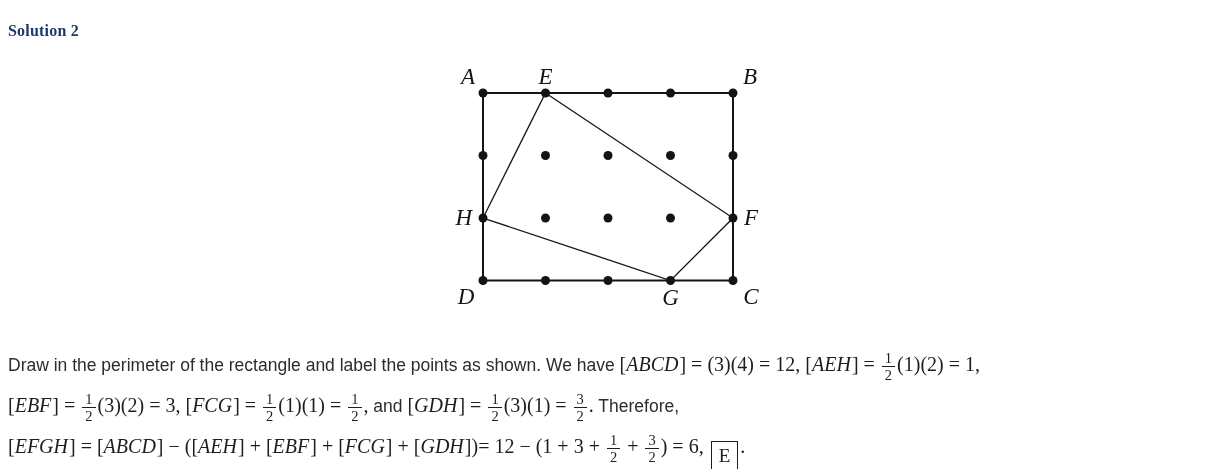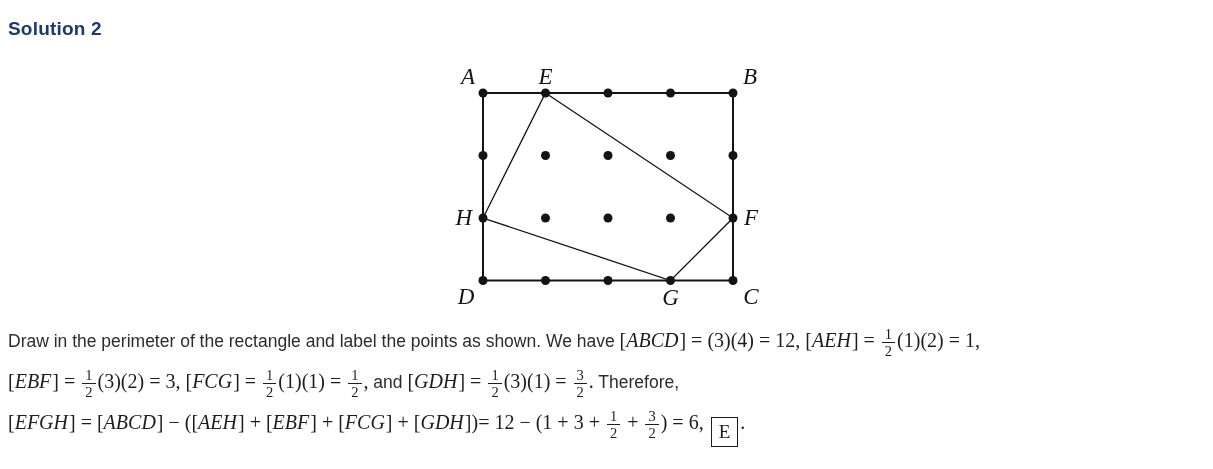--- a/index.html
+++ b/index.html
@@ -2,32 +2,33 @@
 <html style="--heading: #1c3a6e; --text: #2c2c2c; --math: #1d1d1d; --diagram: #141414;"><head>
 <meta charset="utf-8">
 <style>
   html,body{margin:0;padding:0;background:#ffffff;}
   body{
     position:relative;width:1213px;height:469px;overflow:hidden;
     font-family:"Liberation Sans",sans-serif;
     color:var(--text,#2c2c2c);
   }
   .heading{
-    position:absolute;left:8px;top:2px;
-    font-size:19px;font-weight:700;letter-spacing:.2px;
+    position:absolute;left:8px;top:9px;
+    font-size:16px;font-weight:700;letter-spacing:.2px;
     color:var(--heading,#1c3a6e);
+    font-family:Liberation Serif, serif;
   }
   .diagram{position:absolute;left:440px;top:58px;}
   .diagram text{
     font-family:"Liberation Serif",serif;font-style:italic;
     font-size:23px;fill:var(--diagram,#141414);
   }
   .mline{
     position:absolute;left:8px;white-space:pre;
-    font-size:17.5px;line-height:1.25;color:var(--text,#2c2c2c);
+    font-size:17.5px;line-height:1.25;color:var(--text,#2c2c2c);margin-top:24px;
   }
   .mline-1{top:326px;}
   .mline-2{top:367px;}
   .mline-3{top:408px;}
   .mtext{font-family:"Liberation Sans",sans-serif;}
   .mn,.mi{font-family:"Liberation Serif",serif;font-size:20px;color:var(--math,#1d1d1d);}
   .mi{font-style:italic;padding-right:1px;}
   .mfrac{
     display:inline-block;vertical-align:middle;text-align:center;
     font-family:"Liberation Serif",serif;font-size:14.5px;line-height:1.12;

